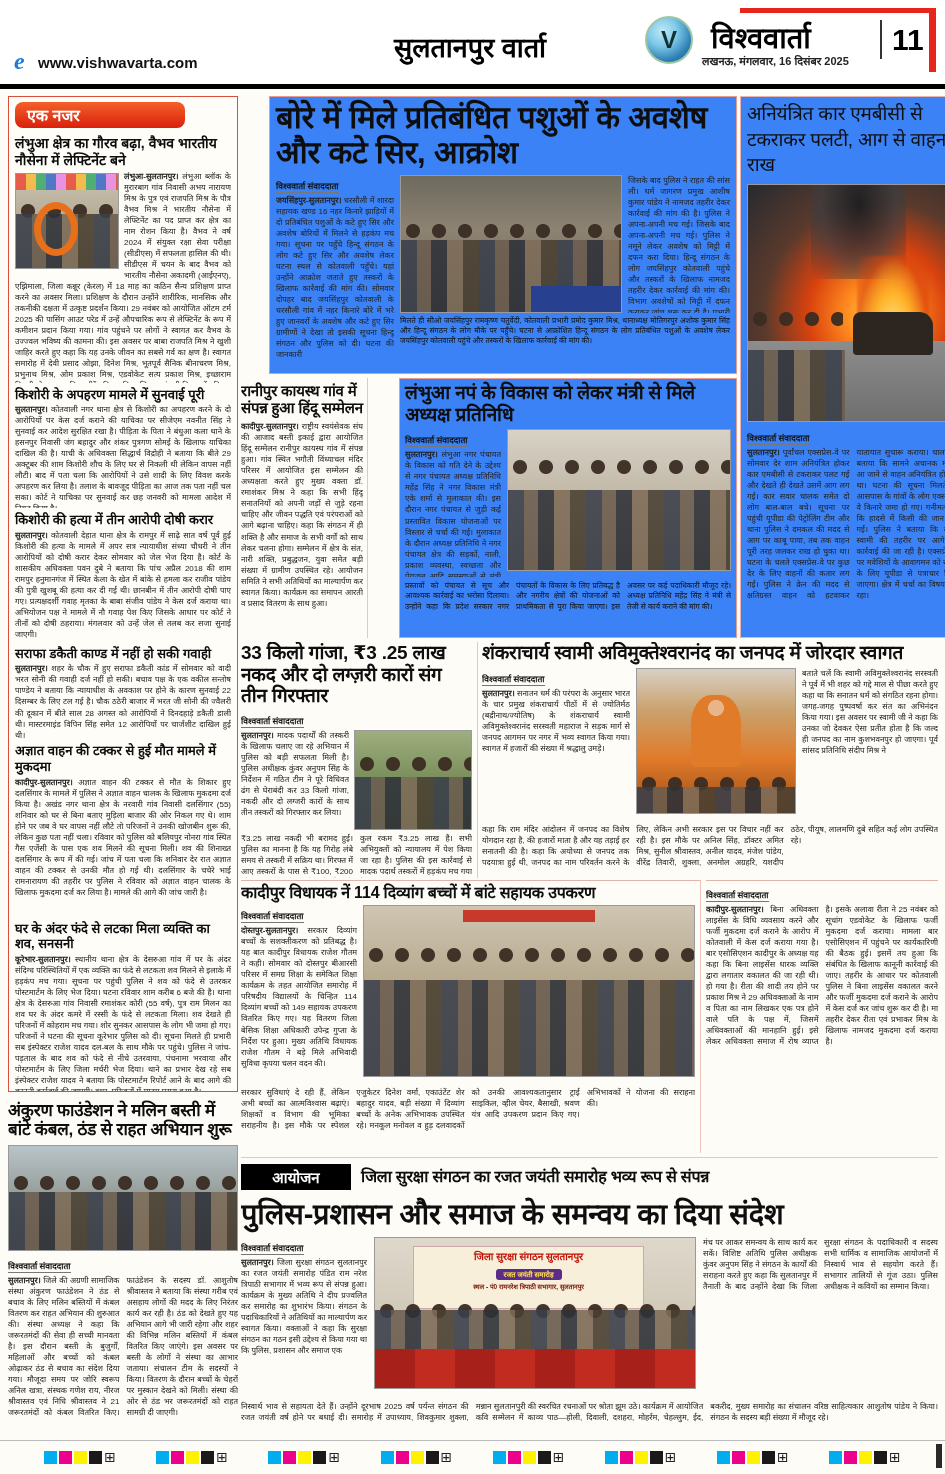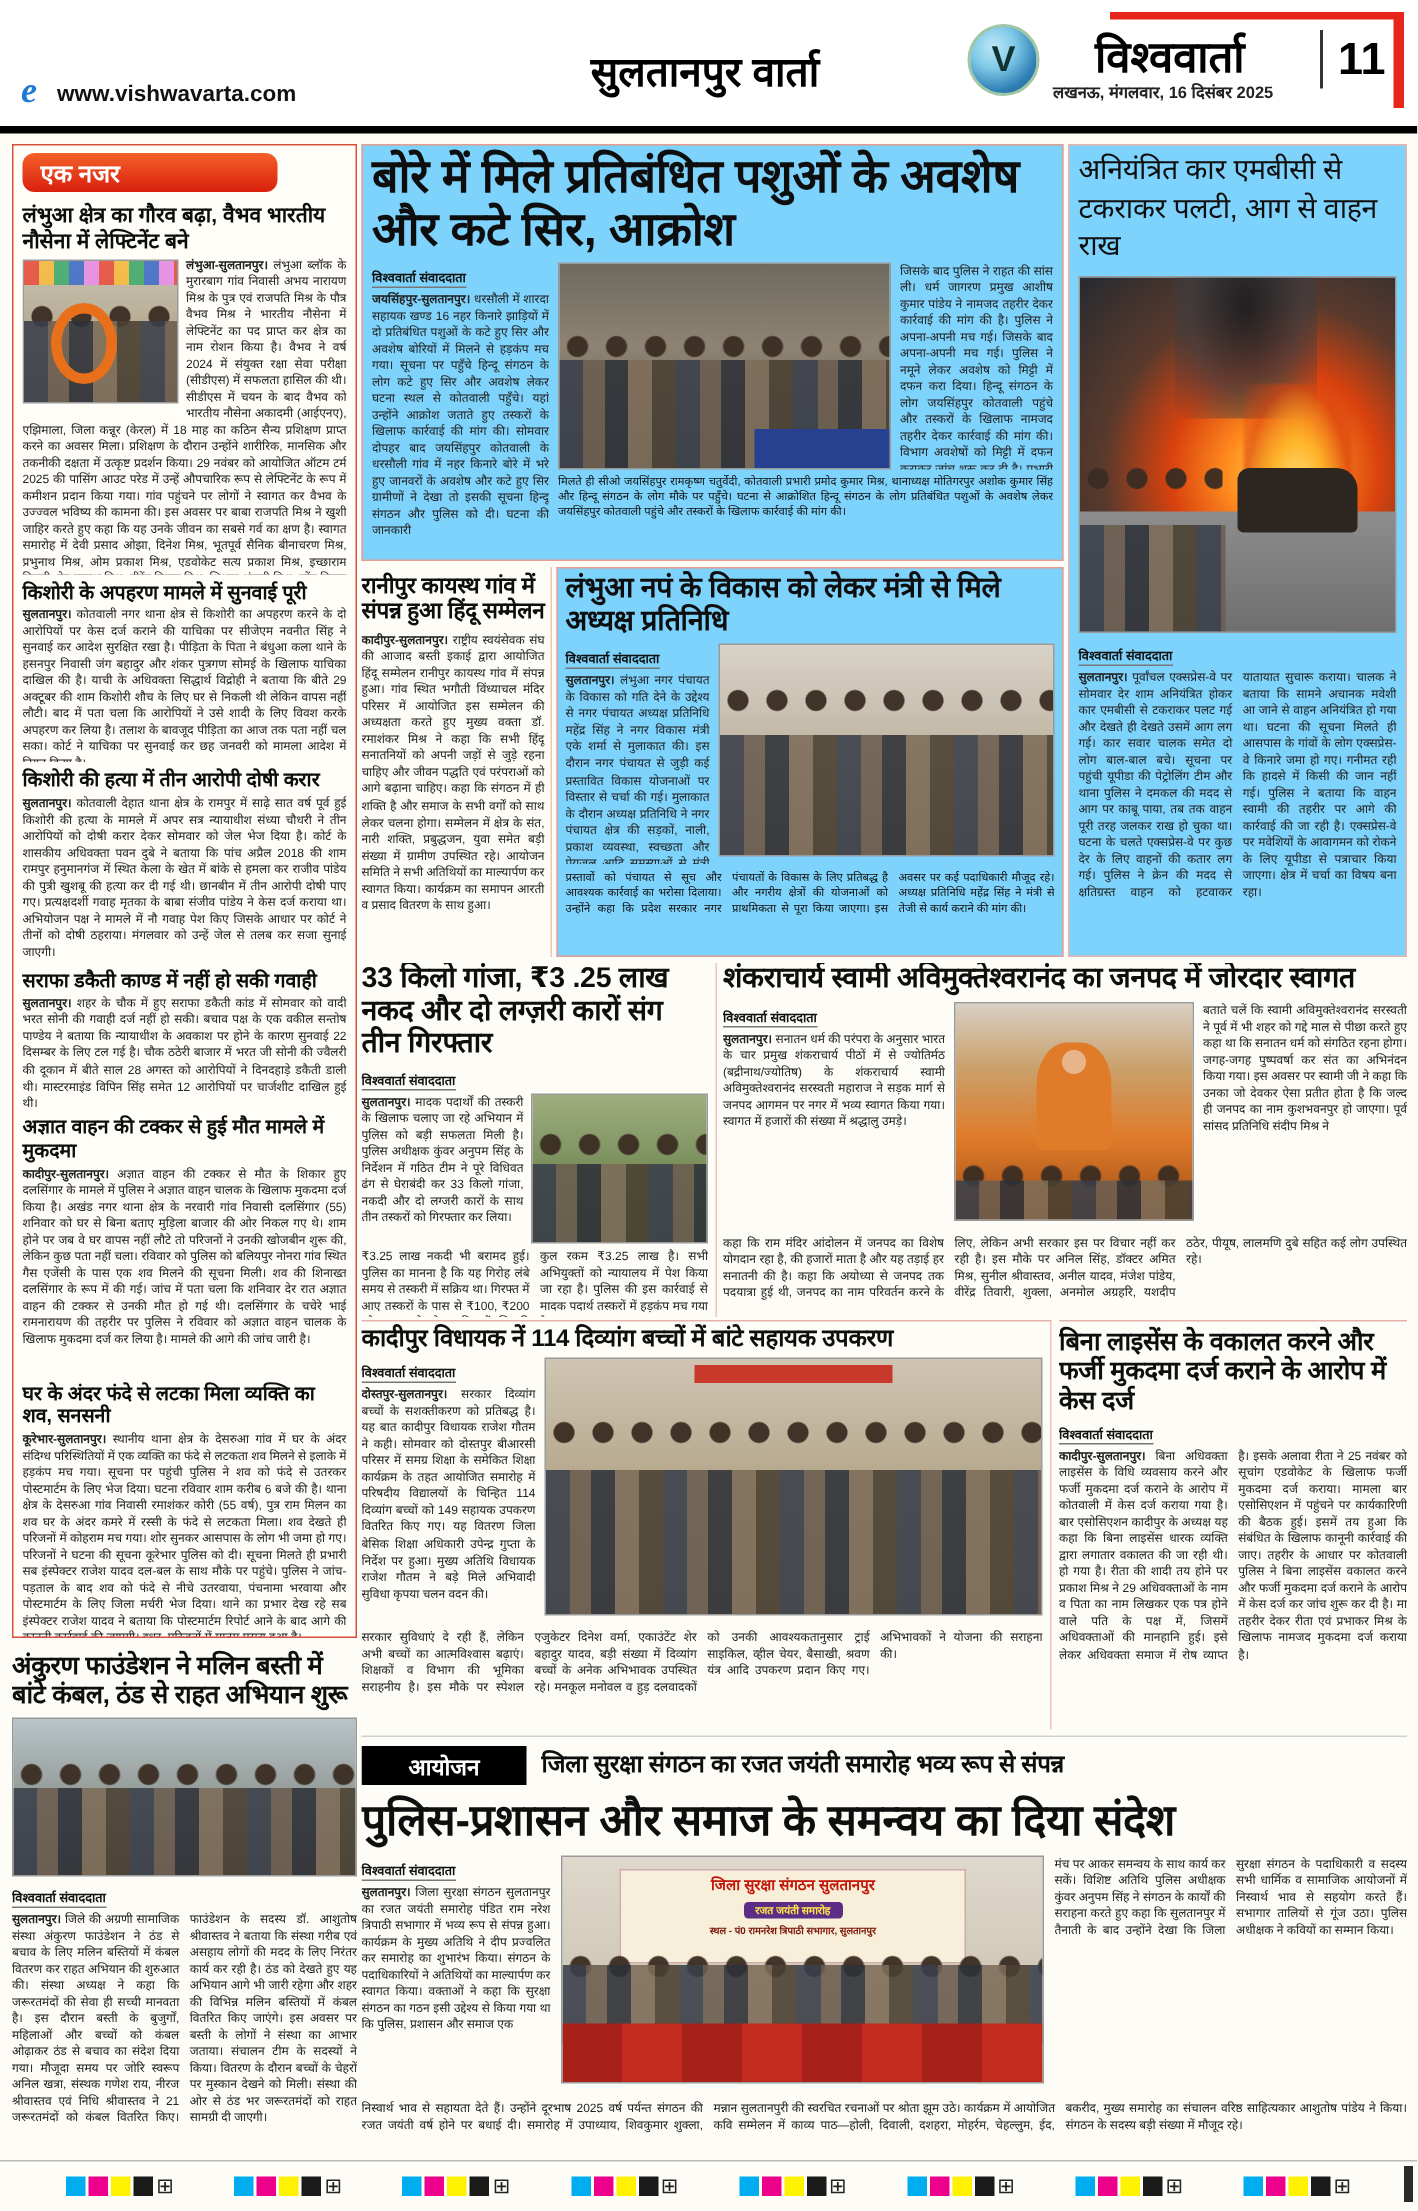--- a/index.html
+++ b/index.html
@@ -10,21 +10,21 @@
   }
   #page { position:relative; width:945px; height:1474px; overflow:hidden; background:#fdfcf7; }
   .abs { position:absolute; }
   .hl { font-weight:bold; color:#0e0e0e; line-height:1.14; letter-spacing:-0.2px; }
   .body-txt { font-size:8px; line-height:1.38; text-align:justify; color:#222; overflow:hidden; }
   .cols2 { column-count:2; column-gap:7px; }
   .cols3 { column-count:3; column-gap:7px; }
   .cols4 { column-count:4; column-gap:7px; }
   .byline { font-weight:bold; font-size:8.5px; color:#111; border-bottom:1px solid #777; display:inline-block; padding-bottom:1px; margin-bottom:2px; }
   .dl { font-weight:bold; }
-  .box { border:1px solid #e89c90; background:#7dd3fc; }
+  .box { border:1px solid #e89c90; background:#3b82f6;margin-left:28px; }
   .photo { position:relative; overflow:hidden; border:1px solid #9a9a9a; background:linear-gradient(180deg,#c9c2b2 0%,#b3a88f 55%,#8e8470 100%); }
   .heads { position:absolute; left:0; right:0; height:22px;
     background-image:radial-gradient(circle at 12px 11px, rgba(58,44,34,.95) 6.5px, transparent 7.5px);
     background-size:26px 22px; }
   .bodies { position:absolute; left:0; right:0; bottom:0;
     background:repeating-linear-gradient(90deg,#3a3f4a 0 16px,#6b5d4f 16px 30px,#2e3138 30px 46px,#7d6c58 46px 62px,#494032 62px 78px);
     opacity:.88; }
   .caption { font-size:7.5px; line-height:1.35; text-align:justify; color:#111; }
   .hairline { border-top:1px solid #bbb; }
   .redline { background:#000000; }
@@ -62,21 +62,21 @@
 
 <div id="page">
 
   <div class="abs" style="left:0;top:0;width:945px;height:88px;background:#fff;">
     <span class="abs" style="left:14px;top:48px;font:italic bold 24px 'Liberation Serif',serif;color:#1e7ad4;">e</span>
     <span class="abs" style="left:38px;top:54px;font-weight:bold;font-size:15px;color:#111;">www.vishwavarta.com</span>
     <div class="abs masthead-hi" style="left:300px;top:28px;width:340px;text-align:center;font-size:27px;">सुलतानपुर वार्ता</div>
     <div class="abs globe" style="left:645px;top:16px;width:48px;height:48px;font-size:24px;">
       <span>V</span>
     </div>
-    <div class="abs masthead-hi" style="left:730px;top:17px;font-size:29px;">विश्ववार्ता</div>
+    <div class="abs masthead-hi" style="left:711px;top:17px;font-size:29px;">विश्ववार्ता</div>
     <div class="abs" style="left:702px;top:53px;font-size:11px;font-weight:bold;color:#222;">लखनऊ,  मंगलवार, 16 दिसंबर 2025</div>
 
     <div class="abs" style="left:740px;top:8px;width:196px;height:64px;border-top:5px solid #e8251a;border-right:7px solid #e8251a;"></div>
     <div class="abs" style="left:880px;top:20px;font-size:30px;font-weight:bold;color:#000;border-left:2px solid #333;padding-left:10px;line-height:1.3;">11</div>
   </div>
   <div class="abs redline" style="left:0;top:84px;width:945px;height:5px;"></div>
 
   <div class="abs" style="left:8px;top:96px;width:230px;height:996px;border:1.5px solid #d8503c;background:#fffdf8;padding:5px 6px;overflow:hidden;">
     <div class="banner-en" style="width:170px;height:26px;font-size:16px;">
       <span>एक नजर</span>
@@ -251,21 +251,20 @@
         <div class="heads" style="top:38px;"></div>
         <div class="bodies" style="height:96px;"></div>
       </div>
     </div>
     <div class="body-txt cols4" style="height:70px;margin-top:4px;">
       <span>सरकार सुविधाएं दे रही हैं, लेकिन अभी बच्चों का आत्मविश्वास बढ़ाएं। शिक्षकों व विभाग की भूमिका सराहनीय है। इस मौके पर स्पेशल एजुकेटर दिनेश वर्मा, एकाउंटेंट शेर बहादुर यादव, बड़ी संख्या में दिव्यांग बच्चों के अनेक अभिभावक उपस्थित रहे। मनकूल मनोवल व हुड़ दलवादकों को उनकी आवश्यकतानुसार ट्राई साइकिल, व्हील चेयर, बैसाखी, श्रवण यंत्र आदि उपकरण प्रदान किए गए। अभिभावकों ने योजना की सराहना की।</span>
     </div>
   </div>
 
   <div class="abs" style="left:706px;top:880px;width:232px;height:273px;overflow:hidden;border-top:1px solid #e0b4aa;">
-    <div class="hl" style="font-size:17px;margin-top:4px;">बिना लाइसेंस के वकालत करने और फर्जी मुकदमा दर्ज कराने के आरोप में केस दर्ज</div>
     <div style="margin-top:3px;"><span class="byline">विश्ववार्ता संवाददाता</span></div>
     <div class="body-txt cols2" style="height:208px;">
       <span class="dl">कादीपुर-सुलतानपुर।</span>
       <span>बिना अधिवक्ता लाइसेंस के विधि व्यवसाय करने और फर्जी मुकदमा दर्ज कराने के आरोप में कोतवाली में केस दर्ज कराया गया है। बार एसोसिएशन कादीपुर के अध्यक्ष यह कहा कि बिना लाइसेंस धारक व्यक्ति द्वारा लगातार वकालत की जा रही थी। हो गया है। रीता की शादी तय होने पर प्रकाश मिश्र ने 29 अधिवक्ताओं के नाम व पिता का नाम लिखकर एक पत्र होने वाले पति के पक्ष में, जिसमें अधिवक्ताओं की मानहानि हुई। इसे लेकर अधिवक्ता समाज में रोष व्याप्त है। इसके अलावा रीता ने 25 नवंबर को सूचांग एडवोकेट के खिलाफ फर्जी मुकदमा दर्ज कराया। मामला बार एसोसिएशन में पहुंचने पर कार्यकारिणी की बैठक हुई। इसमें तय हुआ कि संबंधित के खिलाफ कानूनी कार्रवाई की जाए। तहरीर के आधार पर कोतवाली पुलिस ने बिना लाइसेंस वकालत करने और फर्जी मुकदमा दर्ज कराने के आरोप में केस दर्ज कर जांच शुरू कर दी है। मा तहरीर देकर रीता एवं प्रभाकर मिश्र के खिलाफ नामजद मुकदमा दर्ज कराया है।</span>
     </div>
   </div>
 
   <div class="abs" style="left:8px;top:1097px;width:230px;height:363px;overflow:hidden;">
     <div class="hl" style="font-size:17px;margin-top:4px;">अंकुरण फाउंडेशन ने मलिन बस्ती में बांटे कंबल, ठंड से राहत अभियान शुरू</div>
     <div class="photo" style="width:100%;height:106px;margin-top:5px;background:linear-gradient(180deg,#b9c4c9 0%,#9aa3a0 40%,#6f6a5c 100%);">

